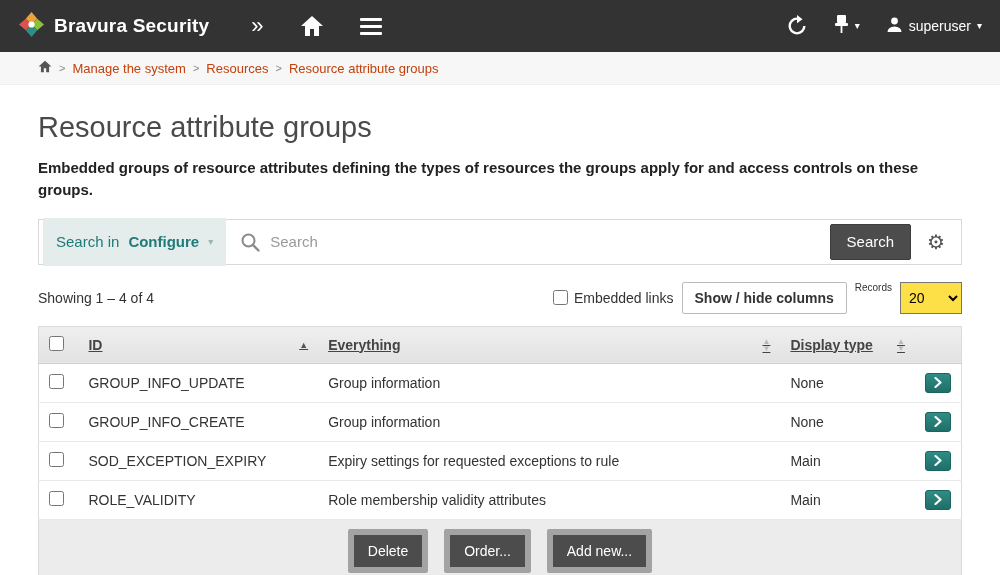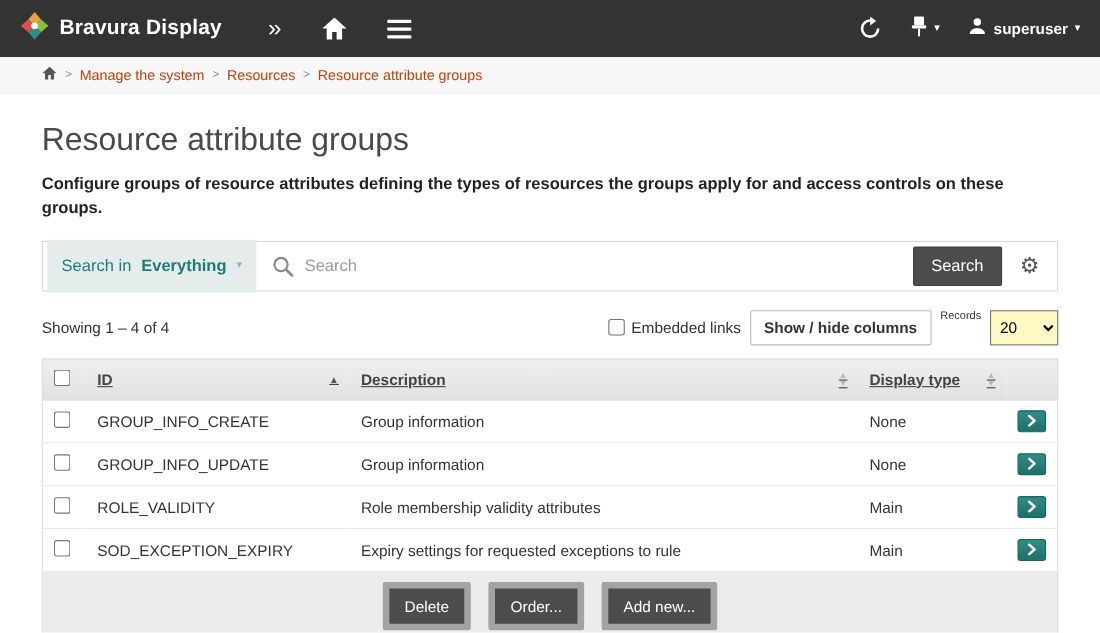--- a/index.html
+++ b/index.html
@@ -17,21 +17,21 @@
   .brand { display:flex; align-items:center; gap:9px; cursor:pointer; }
   .brand-text { font-size:19px; font-weight:bold; letter-spacing:.2px; }
   .nav-left-icons { display:flex; align-items:center; gap:36px; margin-left:42px; }
   .expand-glyph { font-size:22px; line-height:1; cursor:pointer; }
   .icon-btn { cursor:pointer; display:flex; align-items:center; }
   .hamburger { display:flex; flex-direction:column; gap:4px; cursor:pointer; }
   .hamburger span { display:block; width:22px; height:3px; background:#fff; border-radius:1px; }
   .nav-right { margin-left:auto; display:flex; align-items:center; gap:26px; }
   .nav-group { display:flex; align-items:center; gap:6px; cursor:pointer; }
   .caret { font-size:10px; line-height:1; }
-  .user-label { font-size:14px; font-weight:bold; }
+  .user-label { font-size:14px; font-weight:normal; }
   
   .breadcrumb {
     height:33px; background:#f7f7f7; display:flex; align-items:center;
     padding:0 38px; gap:7px; font-size:13px; border-bottom:1px solid #efefef;
   }
   .breadcrumb a { color:#c2410c; text-decoration:none; cursor:pointer; }
   .crumb-sep { color:#888; font-size:11px; }
   
   .main { padding:0 38px; }
   h1 { font-size:29px; font-weight:400; color:#4a4a4a; margin:26px 0 13px; }
@@ -62,21 +62,21 @@
   
   .list-controls { display:flex; align-items:center; margin-top:17px; font-size:14px; }
   .controls-right { margin-left:auto; display:flex; gap:8px; }
   .embedded { display:flex; align-items:center; gap:6px; cursor:pointer; }
   .embedded input { width:15px; height:15px; margin:0; cursor:pointer; }
   .showhide-btn {
     background:#fff; border:1px solid #bbb; padding:7px 12px; font-size:14px;
     color:#333; border-radius:2px; cursor:pointer; font-family:"Liberation Sans", sans-serif;font-weight:bold;
   }
   .records-label { font-size:10px; }
-  .records-select { font-size:14px; padding:3px 4px; width:62px; border:1px solid #767676; background:#fef9c3; cursor:pointer; }
+  .records-select { font-size:14px; padding:3px 4px; width:62px; border:1px solid #767676; background:#fde047; cursor:pointer; }
   
   table { width:100%; border-collapse:collapse; margin-top:12px; font-size:14px; border:1px solid #dcdcdc; }
   thead th {
     background:linear-gradient(#efefef,#e2e2e2); text-align:left; padding:9px 10px;
     color:#444; font-weight:bold; border-bottom:1px solid #cfcfcf; cursor:pointer;
   }
   .th-inner { display:flex; align-items:center; justify-content:space-between;text-decoration:underline; }
   .sort-asc { color:#555; font-size:9px; }
   .sort-both { display:inline-flex; flex-direction:column; color:#b8b8b8; font-size:8px; line-height:7px; }
   tbody td { padding:9px 10px; border-bottom:1px solid #e9e9e9; color:#333; background:#fff; }
@@ -100,21 +100,21 @@
   <div class="brand">
     <span>
       <svg width="27" height="27" viewBox="0 0 28 28">
         <polygon points="14,1 20,8 14,14 8,8" fill="#e8a33d"></polygon>
         <polygon points="27,14 20,20 14,14 20,8" fill="#8bbf3f"></polygon>
         <polygon points="14,27 8,20 14,14 20,20" fill="#2f8d85"></polygon>
         <polygon points="1,14 8,8 14,14 8,20" fill="#d9534f"></polygon>
         <circle cx="14" cy="14" r="3.2" fill="#fff"></circle>
       </svg>
     </span>
-    <span class="brand-text">Bravura Display</span>
+    <span class="brand-text">Bravura Security</span>
   </div>
   <div class="nav-left-icons">
     <span class="expand-glyph">»</span>
     <span class="icon-btn">
       <svg width="24" height="22" viewBox="0 0 24 22">
         <path d="M12 1 L23 11 H19 V21 H14 V14 H10 V21 H5 V11 H1 Z" fill="#fff"></path>
       </svg>
     </span>
     <span class="hamburger">
         <span></span>
@@ -161,26 +161,26 @@
   <span class="crumb-sep">&gt;</span>
   <a>Manage the system</a>
   <span class="crumb-sep">&gt;</span>
   <a>Resources</a>
   <span class="crumb-sep">&gt;</span>
   <a>Resource attribute groups</a>
 </div>
 
 <div class="main">
   <h1>Resource attribute groups</h1>
-  <p class="description">Configure groups of resource attributes defining the types of resources the groups apply for and access controls on these groups.</p>
+  <p class="description">Embedded groups of resource attributes defining the types of resources the groups apply for and access controls on these groups.</p>
 
   <div class="search-bar">
     <div class="scope">
       <span>Search in</span>
-      <span class="scope-value">Everything</span>
+      <span class="scope-value">Configure</span>
       <span class="caret">▾</span>
     </div>
     <span class="search-glass">
       <svg width="20" height="20" viewBox="0 0 20 20">
         <circle cx="8.5" cy="8.5" r="6" fill="none" stroke="#8a8a8a" stroke-width="2"></circle>
         <line x1="13" y1="13" x2="18.5" y2="18.5" stroke="#8a8a8a" stroke-width="2.4" stroke-linecap="round"></line>
       </svg>
     </span>
     <input class="search-input" type="text" placeholder="Search" style="">
     <button class="search-btn">Search</button>
@@ -214,21 +214,21 @@
       <tr>
         <th><input type="checkbox" style=""></th>
         <th>
           <span class="th-inner">
             <span>ID</span>
             <span class="sort-asc">▲</span>
           </span>
         </th>
         <th>
           <span class="th-inner">
-            <span>Description</span>
+            <span>Everything</span>
             <span class="sort-both">
               <span>▲</span>
                 <span>▼</span>
             </span>
           </span>
         </th>
         <th>
           <span class="th-inner">
             <span>Display type</span>
             <span class="sort-both">
@@ -236,36 +236,49 @@
                 <span>▼</span>
             </span>
           </span>
         </th>
         <th></th>
       </tr>
     </thead>
     <tbody>
       <tr>
         <td><input type="checkbox" style=""></td>
+        <td>GROUP_INFO_UPDATE</td>
+        <td>Group information</td>
+        <td>None</td>
+        <td>
+          <button class="row-arrow-btn">
+            <svg width="8" height="11" viewBox="0 0 8 11">
+                <polyline points="1.5,1 6.5,5.5 1.5,10" fill="none" stroke="#fff" stroke-width="2.2" stroke-linecap="round" stroke-linejoin="round"></polyline>
+              </svg>
+          </button>
+        </td>
+      </tr>
+      <tr>
+        <td><input type="checkbox" style=""></td>
         <td>GROUP_INFO_CREATE</td>
         <td>Group information</td>
         <td>None</td>
         <td>
           <button class="row-arrow-btn">
             <svg width="8" height="11" viewBox="0 0 8 11">
                 <polyline points="1.5,1 6.5,5.5 1.5,10" fill="none" stroke="#fff" stroke-width="2.2" stroke-linecap="round" stroke-linejoin="round"></polyline>
               </svg>
           </button>
         </td>
       </tr>
       <tr>
         <td><input type="checkbox" style=""></td>
-        <td>GROUP_INFO_UPDATE</td>
-        <td>Group information</td>
-        <td>None</td>
+        <td>SOD_EXCEPTION_EXPIRY</td>
+        <td>Expiry settings for requested exceptions to rule</td>
+        <td>Main</td>
         <td>
           <button class="row-arrow-btn">
             <svg width="8" height="11" viewBox="0 0 8 11">
                 <polyline points="1.5,1 6.5,5.5 1.5,10" fill="none" stroke="#fff" stroke-width="2.2" stroke-linecap="round" stroke-linejoin="round"></polyline>
               </svg>
           </button>
         </td>
       </tr>
       <tr>
         <td><input type="checkbox" style=""></td>
@@ -273,33 +286,20 @@
         <td>Role membership validity attributes</td>
         <td>Main</td>
         <td>
           <button class="row-arrow-btn">
             <svg width="8" height="11" viewBox="0 0 8 11">
                 <polyline points="1.5,1 6.5,5.5 1.5,10" fill="none" stroke="#fff" stroke-width="2.2" stroke-linecap="round" stroke-linejoin="round"></polyline>
               </svg>
           </button>
         </td>
       </tr>
-      <tr>
-        <td><input type="checkbox" style=""></td>
-        <td>SOD_EXCEPTION_EXPIRY</td>
-        <td>Expiry settings for requested exceptions to rule</td>
-        <td>Main</td>
-        <td>
-          <button class="row-arrow-btn">
-            <svg width="8" height="11" viewBox="0 0 8 11">
-                <polyline points="1.5,1 6.5,5.5 1.5,10" fill="none" stroke="#fff" stroke-width="2.2" stroke-linecap="round" stroke-linejoin="round"></polyline>
-              </svg>
-          </button>
-        </td>
-      </tr>
     </tbody>
     <tfoot>
       <tr>
         <td colspan="5">
           <button class="action-btn">Delete</button>
           <button class="action-btn">Order...</button>
           <button class="action-btn">Add new...</button>
         </td>
       </tr>
     </tfoot>

